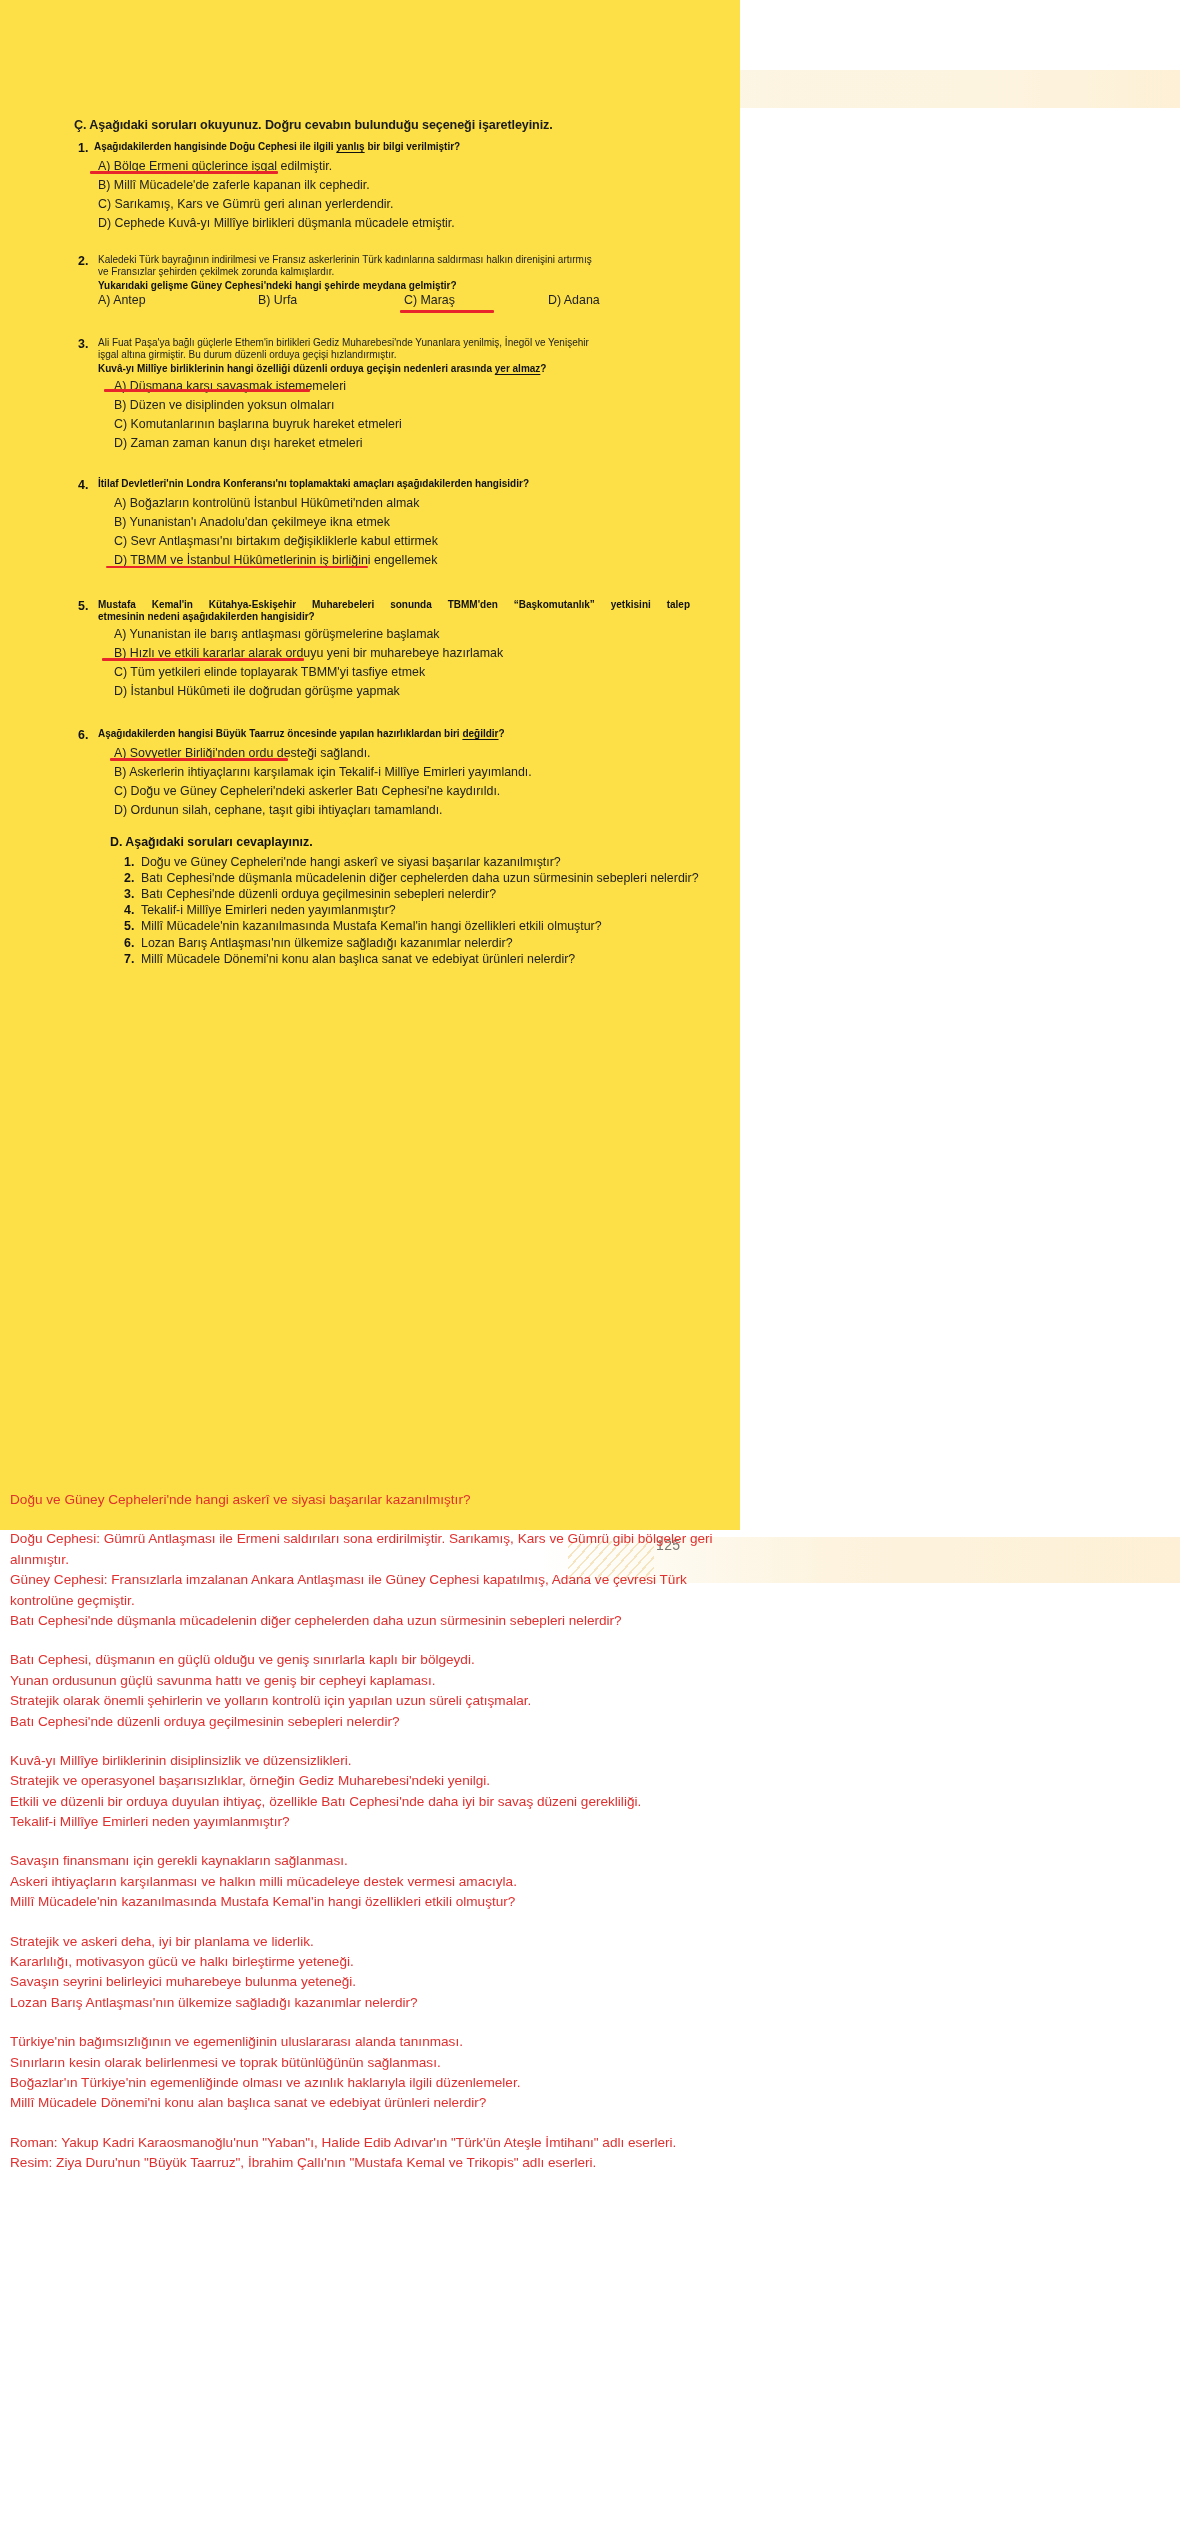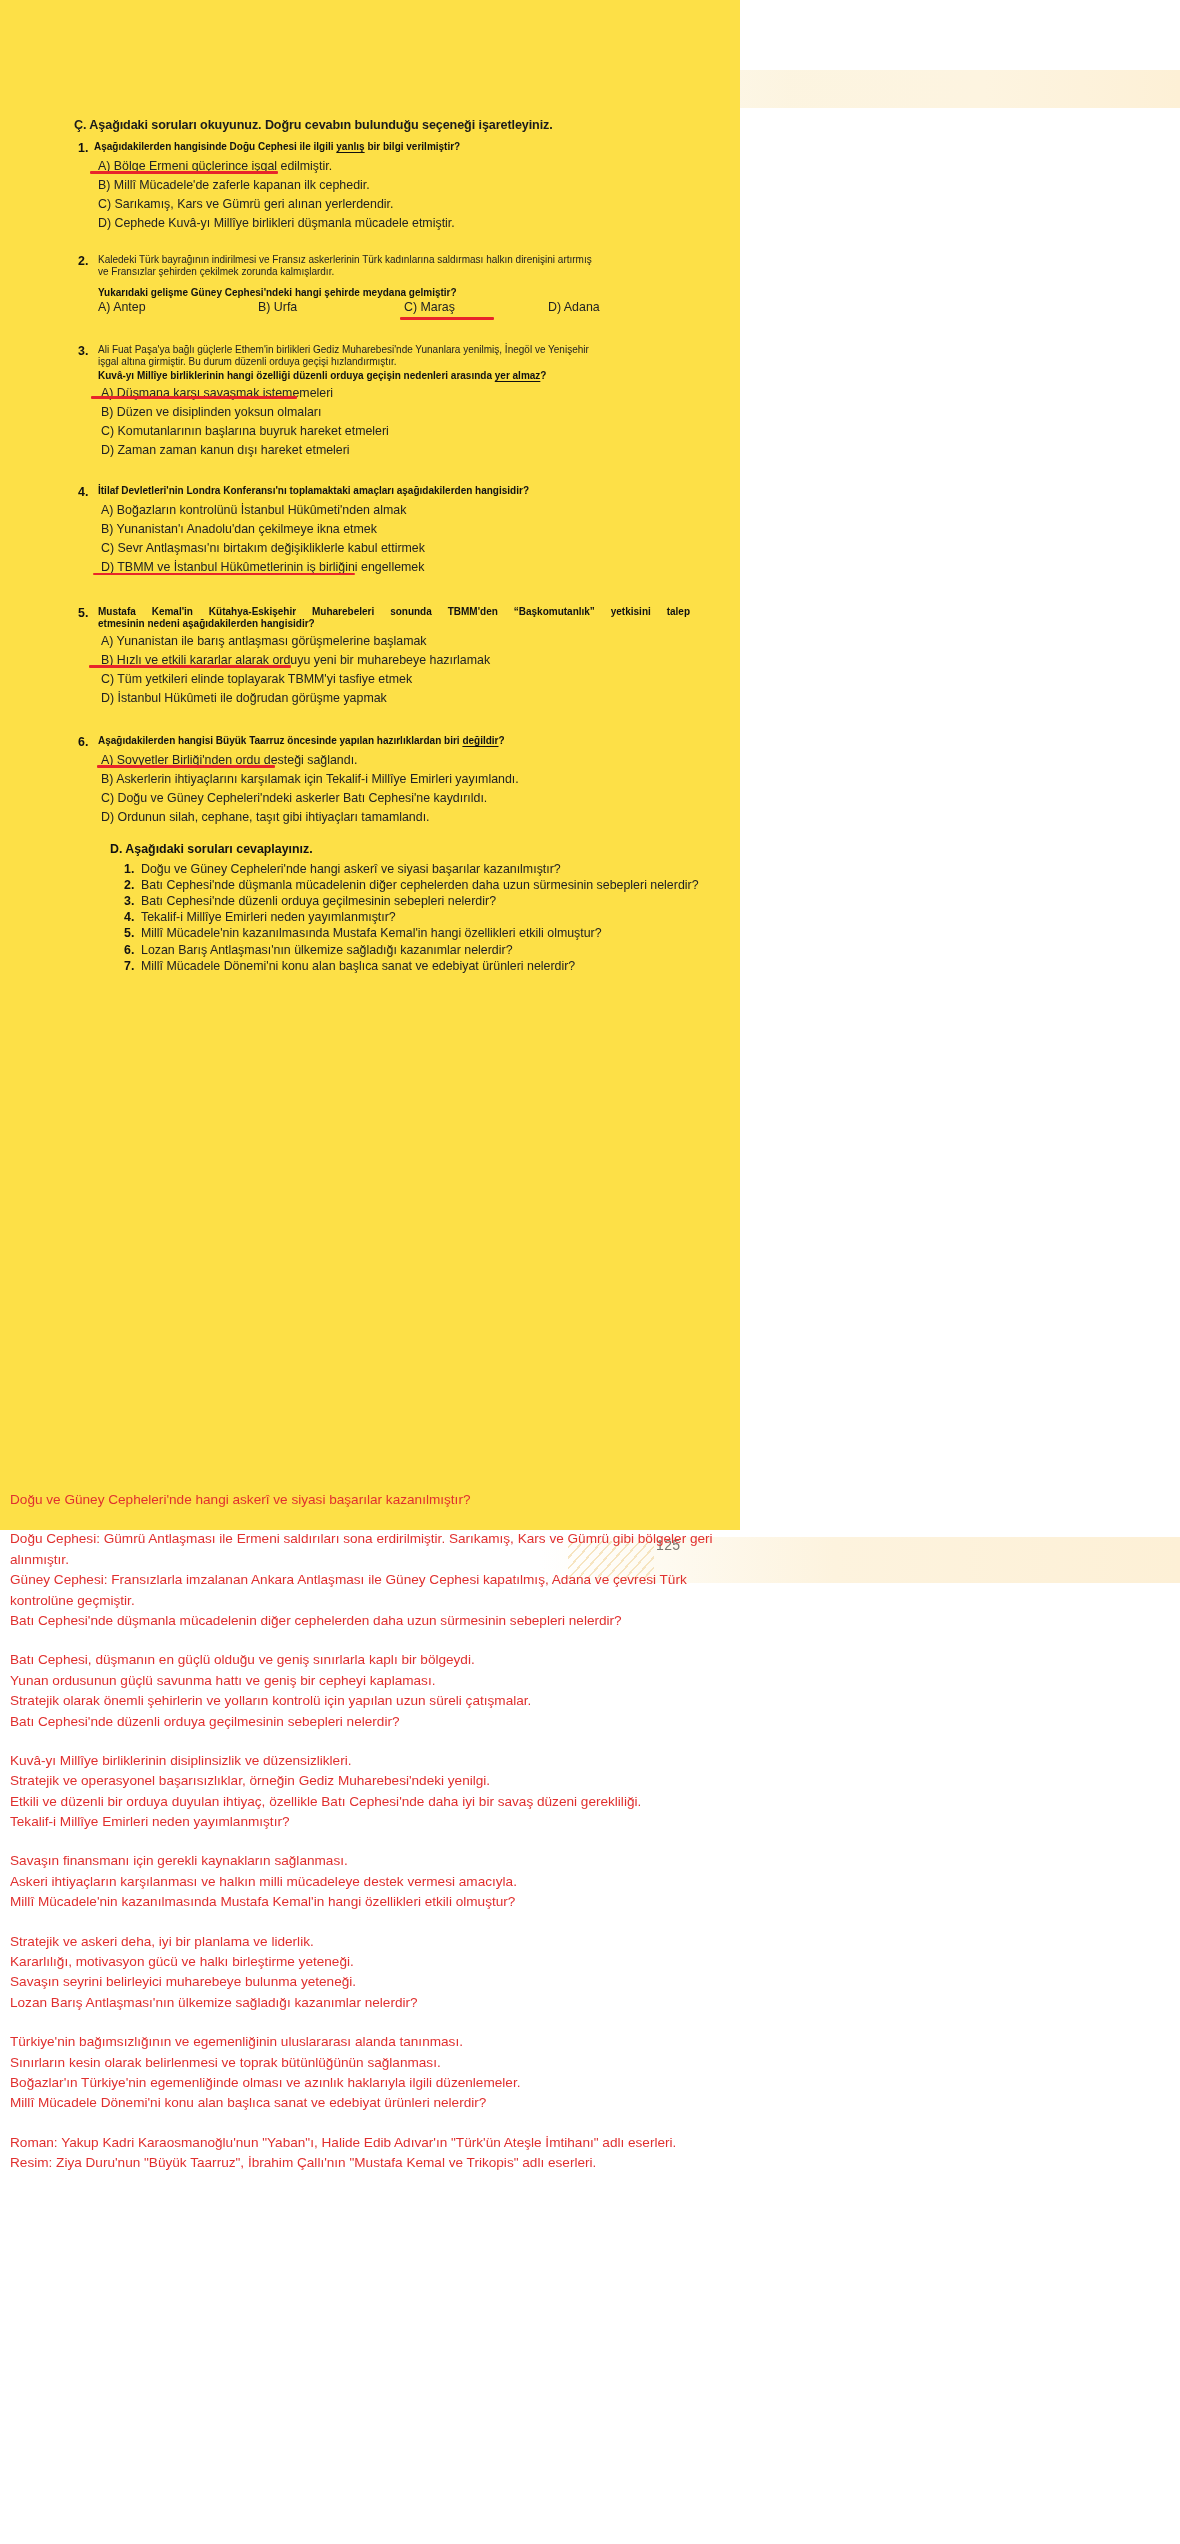--- a/index.html
+++ b/index.html
@@ -78,21 +78,21 @@
     font-weight: bold;
     color: #111;
     line-height: 1.24;
     flex: 1;
   }
   .q-stem.normal { font-weight: normal; color: #222; }
   .q-stem.justify { text-align: justify; }
   .u { text-decoration: underline; text-underline-offset: 2px; }
 
   .opts { margin-left: 24px; margin-top: 1px; }
-  .opts.indent2 { margin-left: 27px; }
+  .opts.indent2 { margin-left: 40px; }
   .opt {
     position: relative;
     font-size: 12.4px;
     line-height: 1.285;
     color: #222;
     white-space: nowrap;
     display: inline-block;
   }
   .opt-line { position: relative; }
 
@@ -213,21 +213,21 @@
     </div>
 
     <div style="height:14px"></div>
 
     <div class="q">
       <div class="q-row">
         <span class="q-num wide">2.</span>
         <span class="q-stem normal">
           <span style="display:block">Kaledeki Türk bayrağının indirilmesi ve Fransız askerlerinin Türk kadınlarına saldırması halkın direnişini artırmış</span>
           <span style="display:block">ve Fransızlar şehirden çekilmek zorunda kalmışlardır.</span>
-          <span style="display:block; font-weight:bold; color:#111; margin-top:8px">Yukarıdaki gelişme Güney Cephesi'ndeki hangi şehirde meydana gelmiştir?</span>
+          <span style="display:block; font-weight:bold; color:#111; margin-top:1px">Yukarıdaki gelişme Güney Cephesi'ndeki hangi şehirde meydana gelmiştir?</span>
         </span>
       </div>
       <div class="opt-inline-row">
         <span class="opt-inline" style="left:0px">A) Antep</span>
         <span class="opt-inline" style="left:160px">B) Urfa</span>
         <span class="opt-inline" style="left:306px">C) Maraş</span>
         <span class="opt-inline" style="left:450px">D) Adana</span>
         <span class="redline" style="left:302px; top:17px; width:94px;"></span>
       </div>
     </div>

